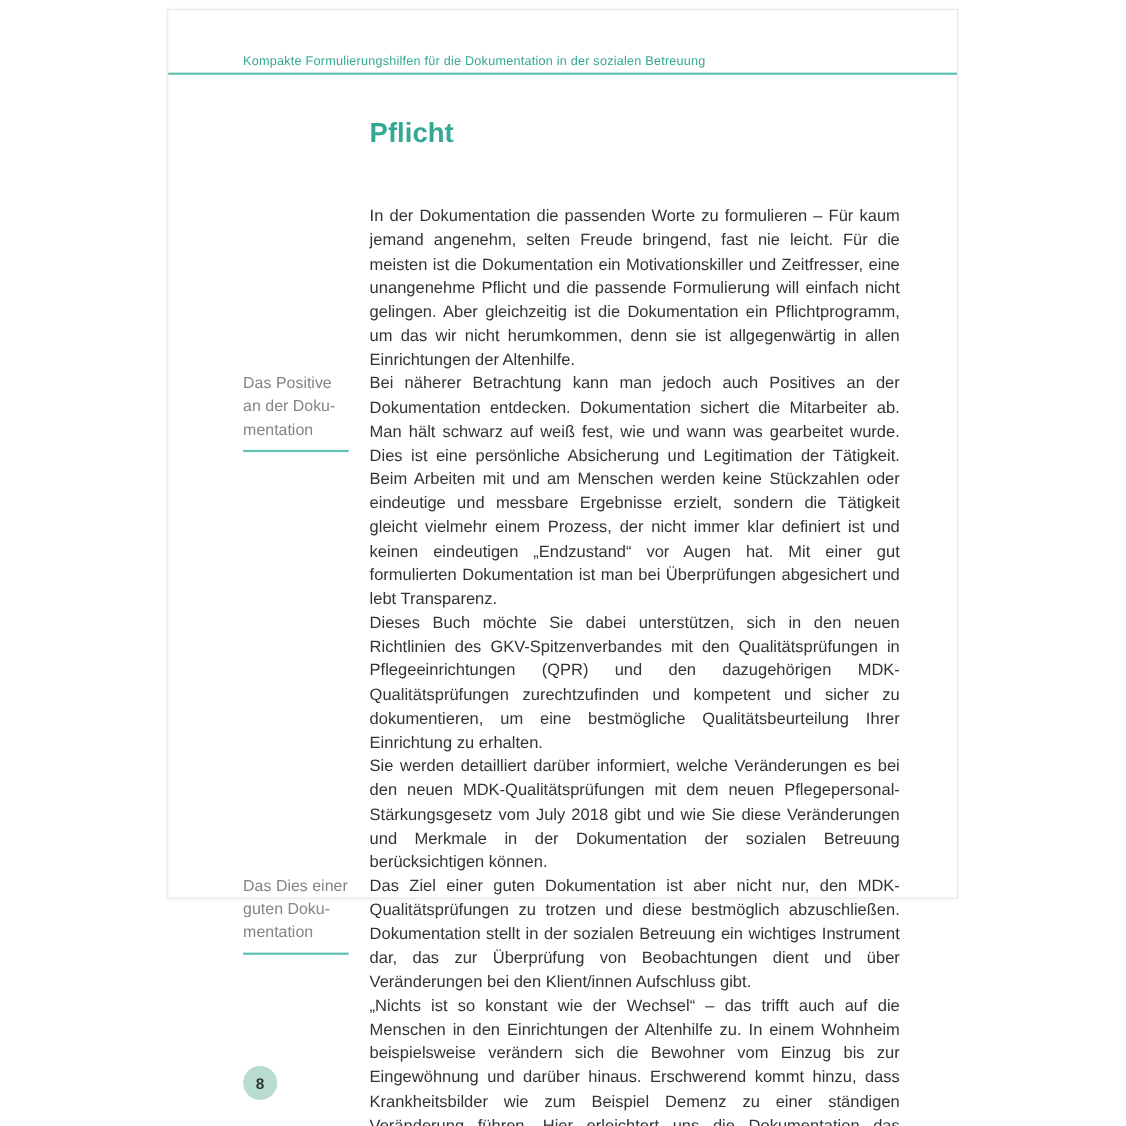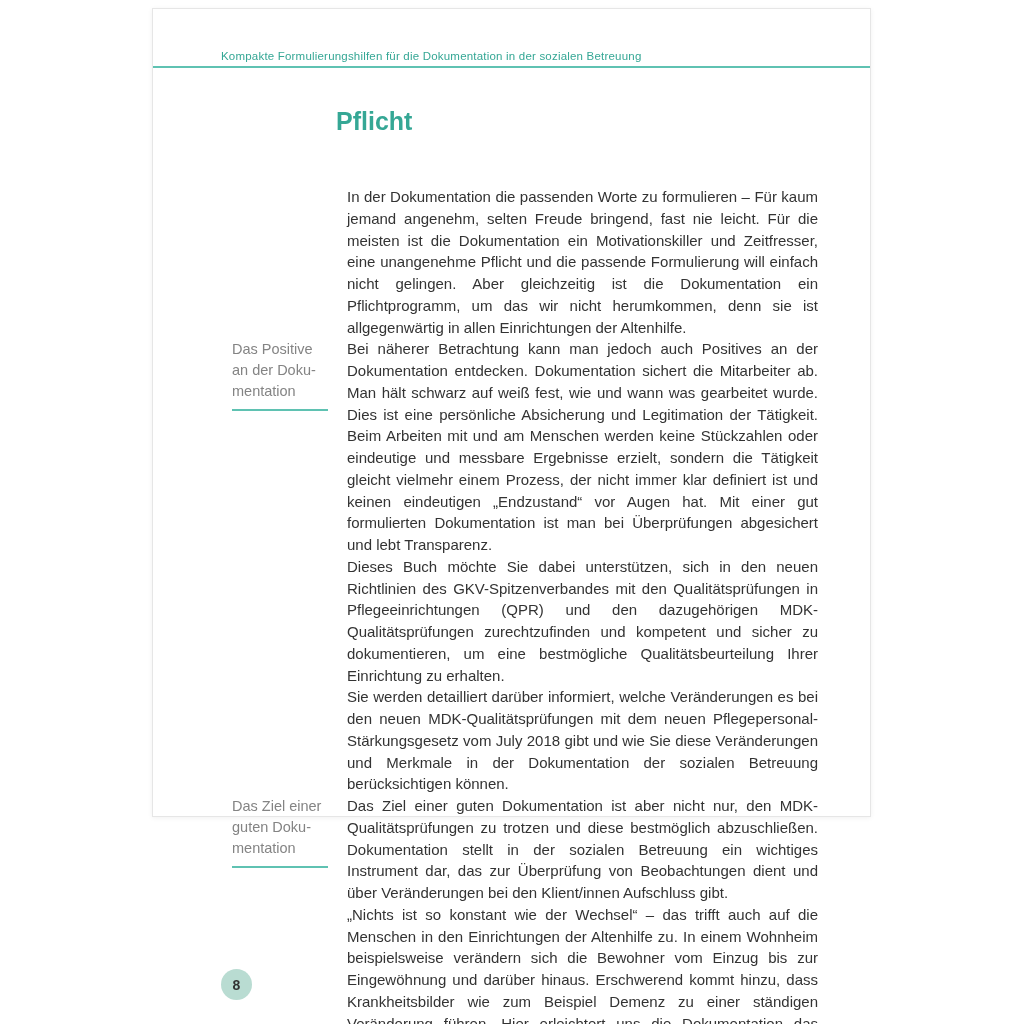--- a/index.html
+++ b/index.html
@@ -48,21 +48,20 @@
     color: var(--accent);
     line-height: 1.2;
   }
   .row {
     display: flex;
     align-items: flex-start;
   }
   .margin-col {
     width: 115px;
     flex-shrink: 0;
-    margin-left: 11px;
   }
   .margin-note-text {
     white-space: pre-line;
     font-size: 14.5px;
     line-height: 1.44;
     color: var(--note-text);
     padding-top: 1px;
   }
   .margin-note-rule {
     width: 96px;
@@ -129,21 +128,21 @@
       </div>
 
       <div class="row">
         <aside class="margin-col"></aside>
         <p class="para">Sie werden detailliert darüber informiert, welche Veränderungen es bei den neuen MDK-Qualitätsprüfungen mit dem neuen Pflegepersonal-Stärkungsgesetz vom July 2018 gibt und wie Sie diese Veränderungen und Merkmale in der Dokumentation der sozialen Betreuung berücksichtigen können.</p>
       </div>
 
       <div class="row">
         <aside class="margin-col">
           <div class="margin-note">
-            <div class="margin-note-text">Das Ziel einer
+            <div class="margin-note-text">Das Dies einer
 guten Doku-
 mentation</div>
             <div class="margin-note-rule"></div>
           </div>
         </aside>
         <p class="para">Das Ziel einer guten Dokumentation ist aber nicht nur, den MDK-Qualitätsprüfungen zu trotzen und diese bestmöglich abzuschließen. Dokumentation stellt in der sozialen Betreuung ein wichtiges Instrument dar, das zur Überprüfung von Beobachtungen dient und über Veränderungen bei den Klient/innen Aufschluss gibt.</p>
       </div>
 
       <div class="row">
         <aside class="margin-col"></aside>

